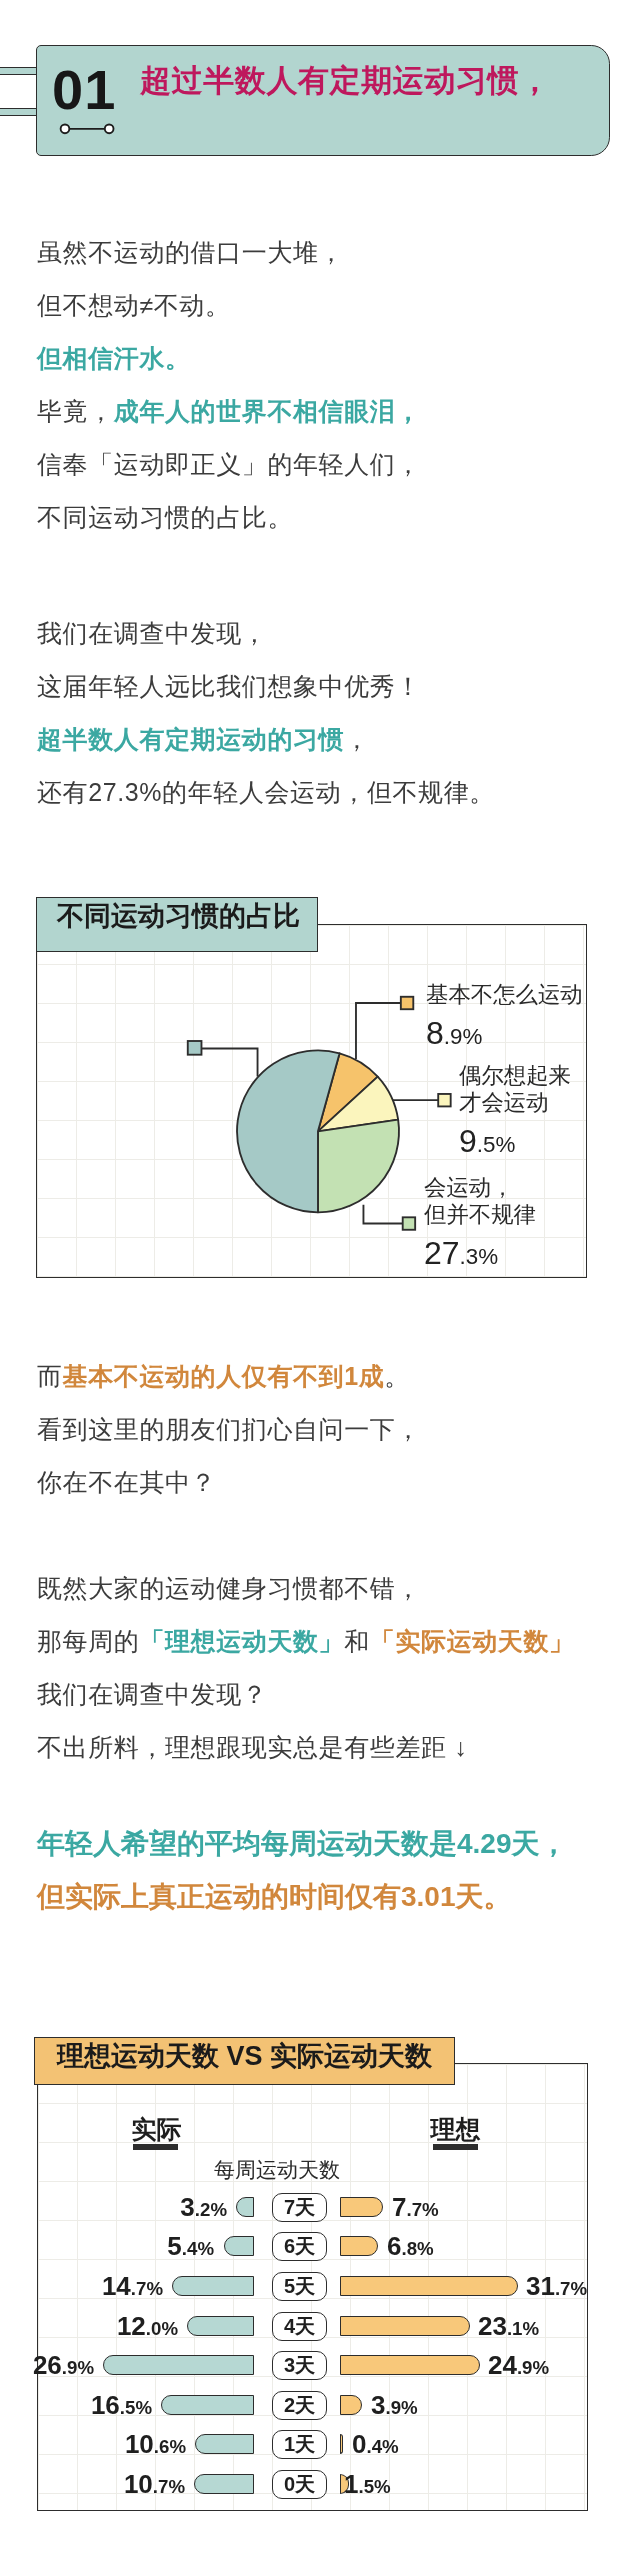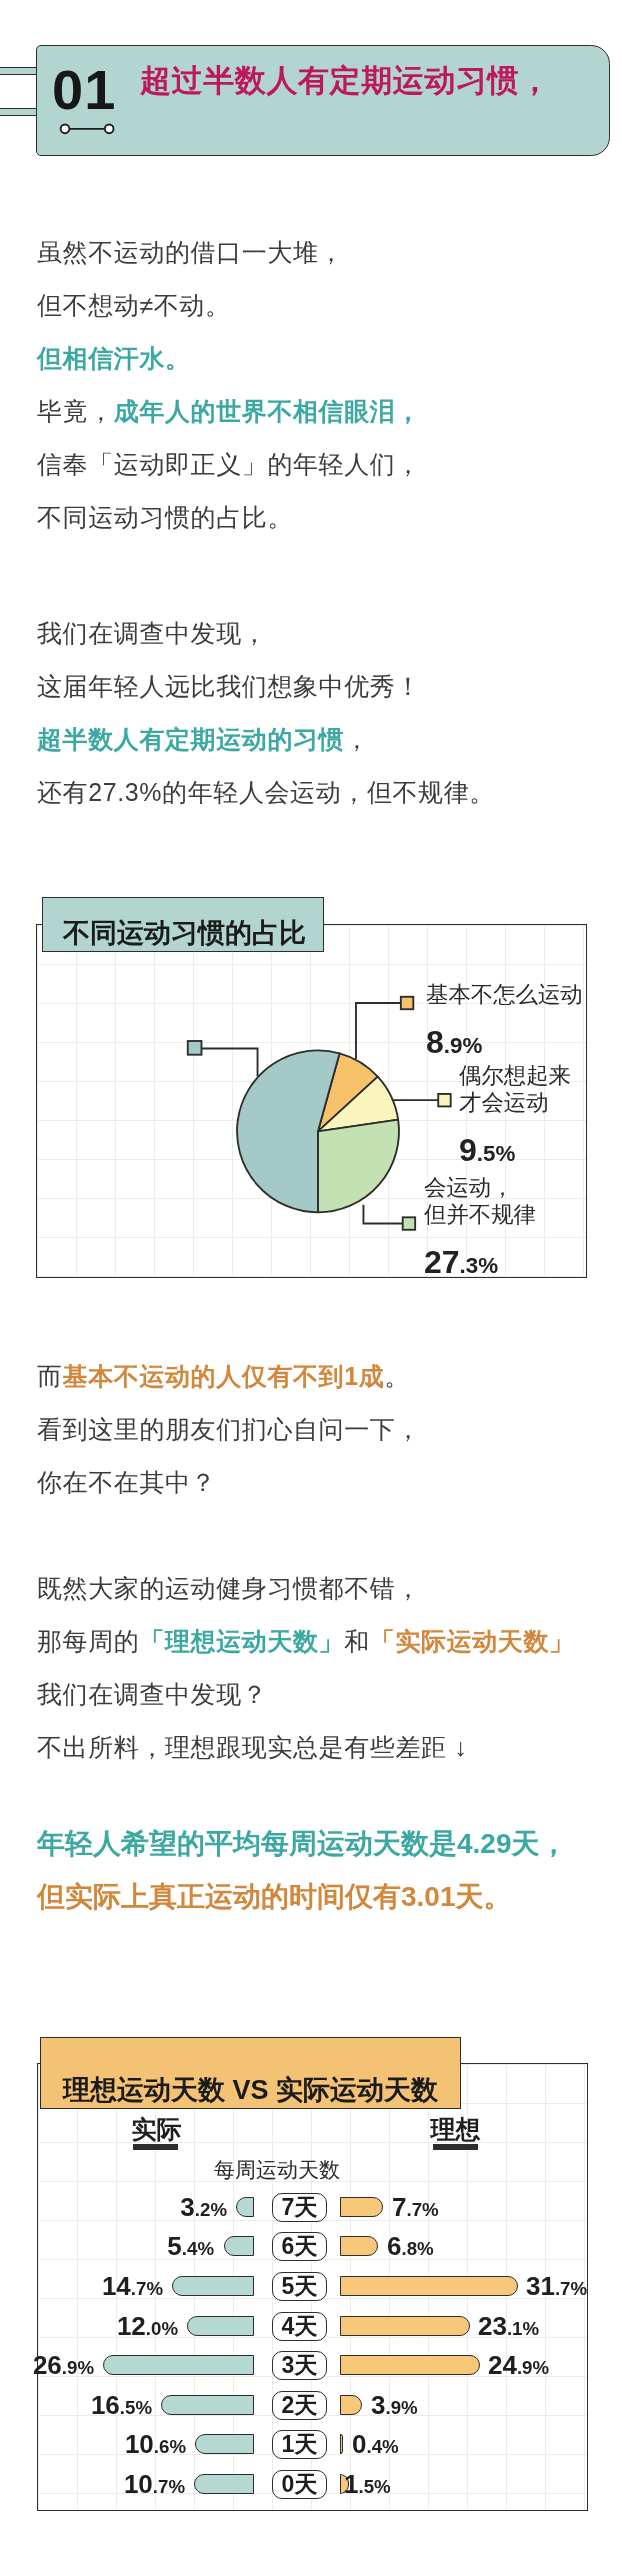--- a/index.html
+++ b/index.html
@@ -24,45 +24,45 @@
   .seg-t{color:var(--teal_accent);font-weight:700;}
   .seg-o{color:var(--orange_accent);font-weight:700;}
   .para-big{font-size:28px;font-weight:800;letter-spacing:0;}
 
   
   .card{position:absolute;background:#fff;border:1.9px solid var(--outline);box-sizing:border-box;z-index:1;
         background-image:linear-gradient(to right,#edece7 1.2px,transparent 1.2px),
                          linear-gradient(to bottom,#edece7 1.2px,transparent 1.2px);
         background-size:39px 39px;}
   .card-title{position:absolute;border:1.9px solid var(--outline);box-sizing:border-box;z-index:3;
-        display:flex;align-items:flex-end;font-size:27px;font-weight:800;color:#1b1b1b;white-space:nowrap;margin-left:6px;}
+        display:flex;align-items:flex-start;font-size:27px;font-weight:800;color:#1b1b1b;white-space:nowrap;}
   .pie-title{left:36px;top:897px;width:282px;height:55px;background:var(--header_teal);padding-left:20px;}
-  .bar-title{left:34px;top:2037px;width:421px;height:72px;background:var(--title_orange);justify-content:center;}
+  .bar-title{left:34px;top:2037px;width:421px;height:48px;background:var(--title_orange);justify-content:center;}
 
   
   .pie-card{left:36px;top:924px;width:551px;height:354px;}
   .pie-svg{position:absolute;left:0;top:0;}
   .plabel{position:absolute;font-size:22.4px;line-height:27px;font-weight:500;color:#2a2a2a;white-space:nowrap;}
-  .plabel .pval{margin-top:21px;font-weight:700;color:#222;}
+  .plabel .pval{margin-top:12px;font-weight:400;color:#222;}
   .plabel .vi{font-size:32px;}
   .plabel .vf{font-size:22.4px;}
   .pl-regular{left:12.5px;top:70px;width:132px;text-align:right;}
   .pl-none{left:389px;top:56px;}
   .pl-occasional{left:422px;top:137px;}
   .pl-irregular{left:387px;top:249px;}
 
   
   .bar-card{left:37px;top:2063px;width:551px;height:448px;}
   .bh{position:absolute;font-size:25px;font-weight:800;color:#1e1e1e;width:87px;text-align:center;}
   .bh-underline{position:absolute;height:5.6px;width:45px;background:var(--outline);}
   .bh-axis{position:absolute;left:176px;top:92px;font-size:21px;font-weight:500;color:#2a2a2a;}
   .brow{position:absolute;left:0;width:547px;height:29px;}
   .bbox{position:absolute;left:234px;top:0;width:55px;height:29px;background:#fff;
         border:1.9px solid var(--outline);border-radius:10px;box-sizing:border-box;
-        display:flex;align-items:center;justify-content:center;font-size:23px;font-weight:800;color:#1e1e1e;}
+        display:flex;align-items:center;justify-content:center;font-size:20px;font-weight:800;color:#1e1e1e;}
   .bbar{position:absolute;top:4.4px;height:20px;box-sizing:border-box;border:1.9px solid var(--outline);}
   .bbar-actual{border-radius:10px 0 0 10px;}
   .bbar-ideal{border-radius:0 10px 10px 0;}
   .bval{position:absolute;top:0;height:29px;line-height:29px;font-weight:700;color:#1f1f1f;white-space:nowrap;}
   .bval .vi{font-size:26px;}
   .bval .vf{font-size:18.7px;}
 </style>
 </head>
 <body style="--teal_accent: #3ba8a2; --orange_accent: #d1873c; --header_teal: #b2d5cf; --title_orange: #f3c274; --outline: #2d2d2d;">
 

